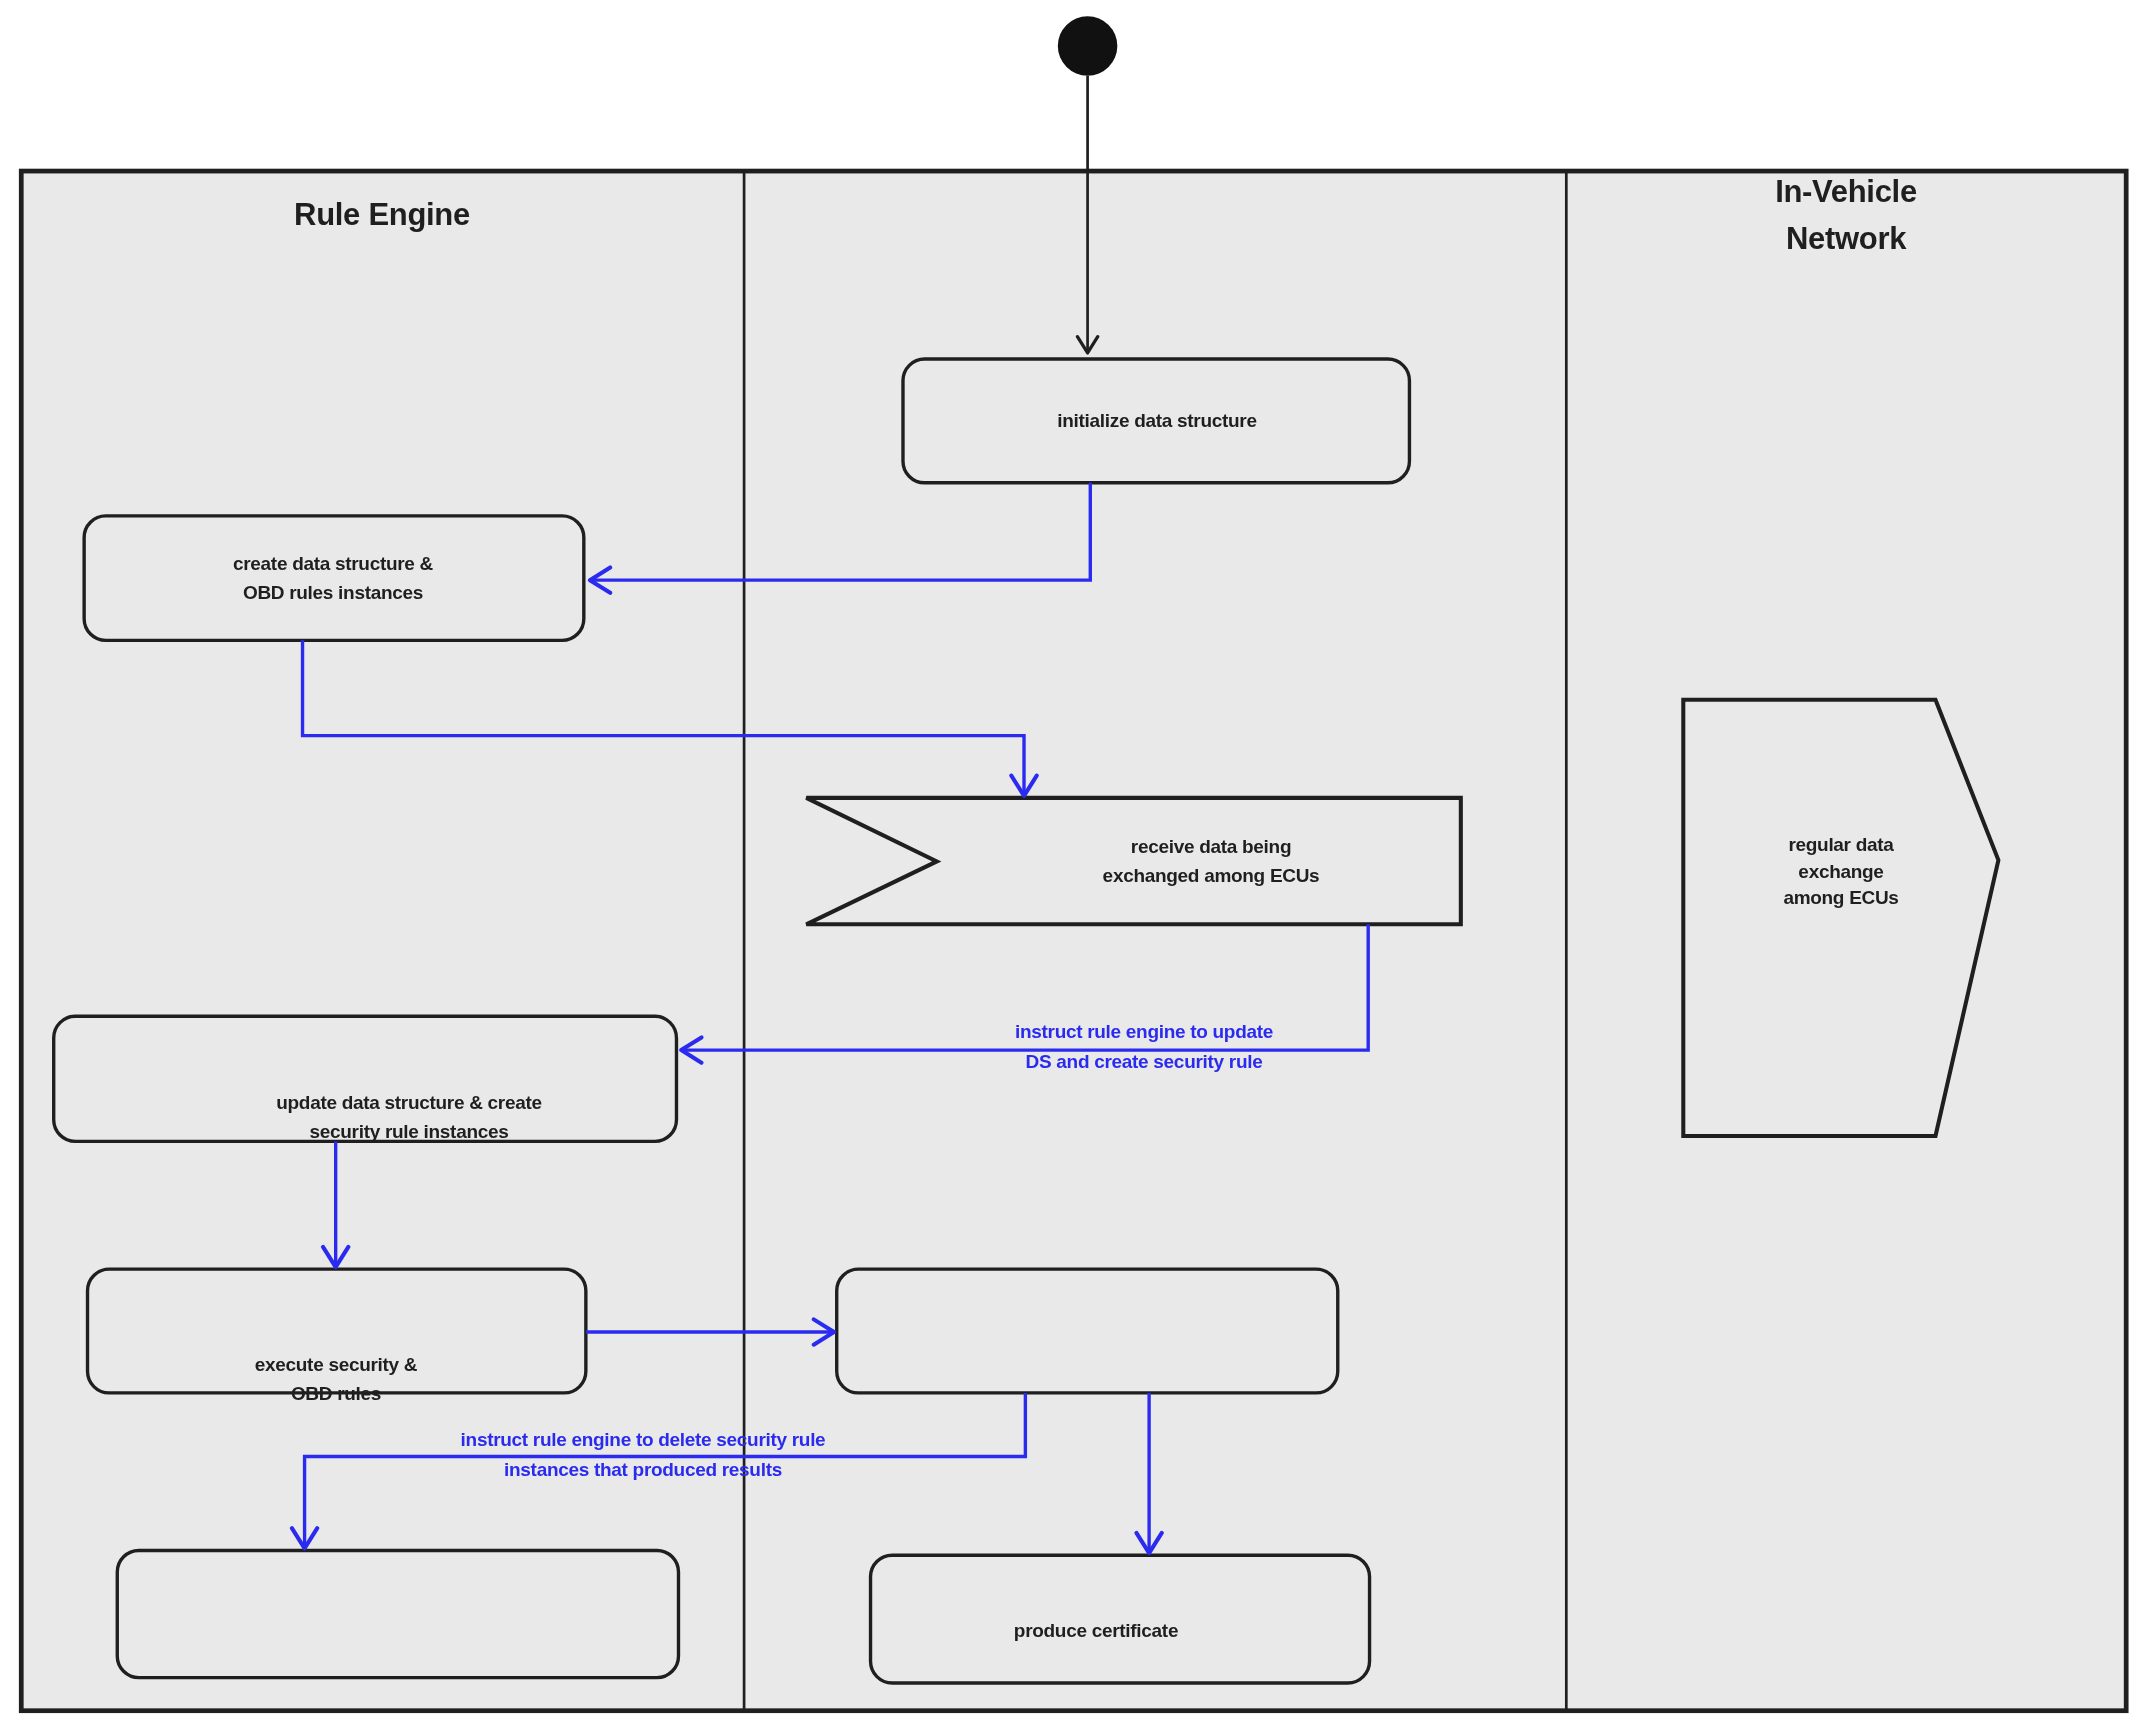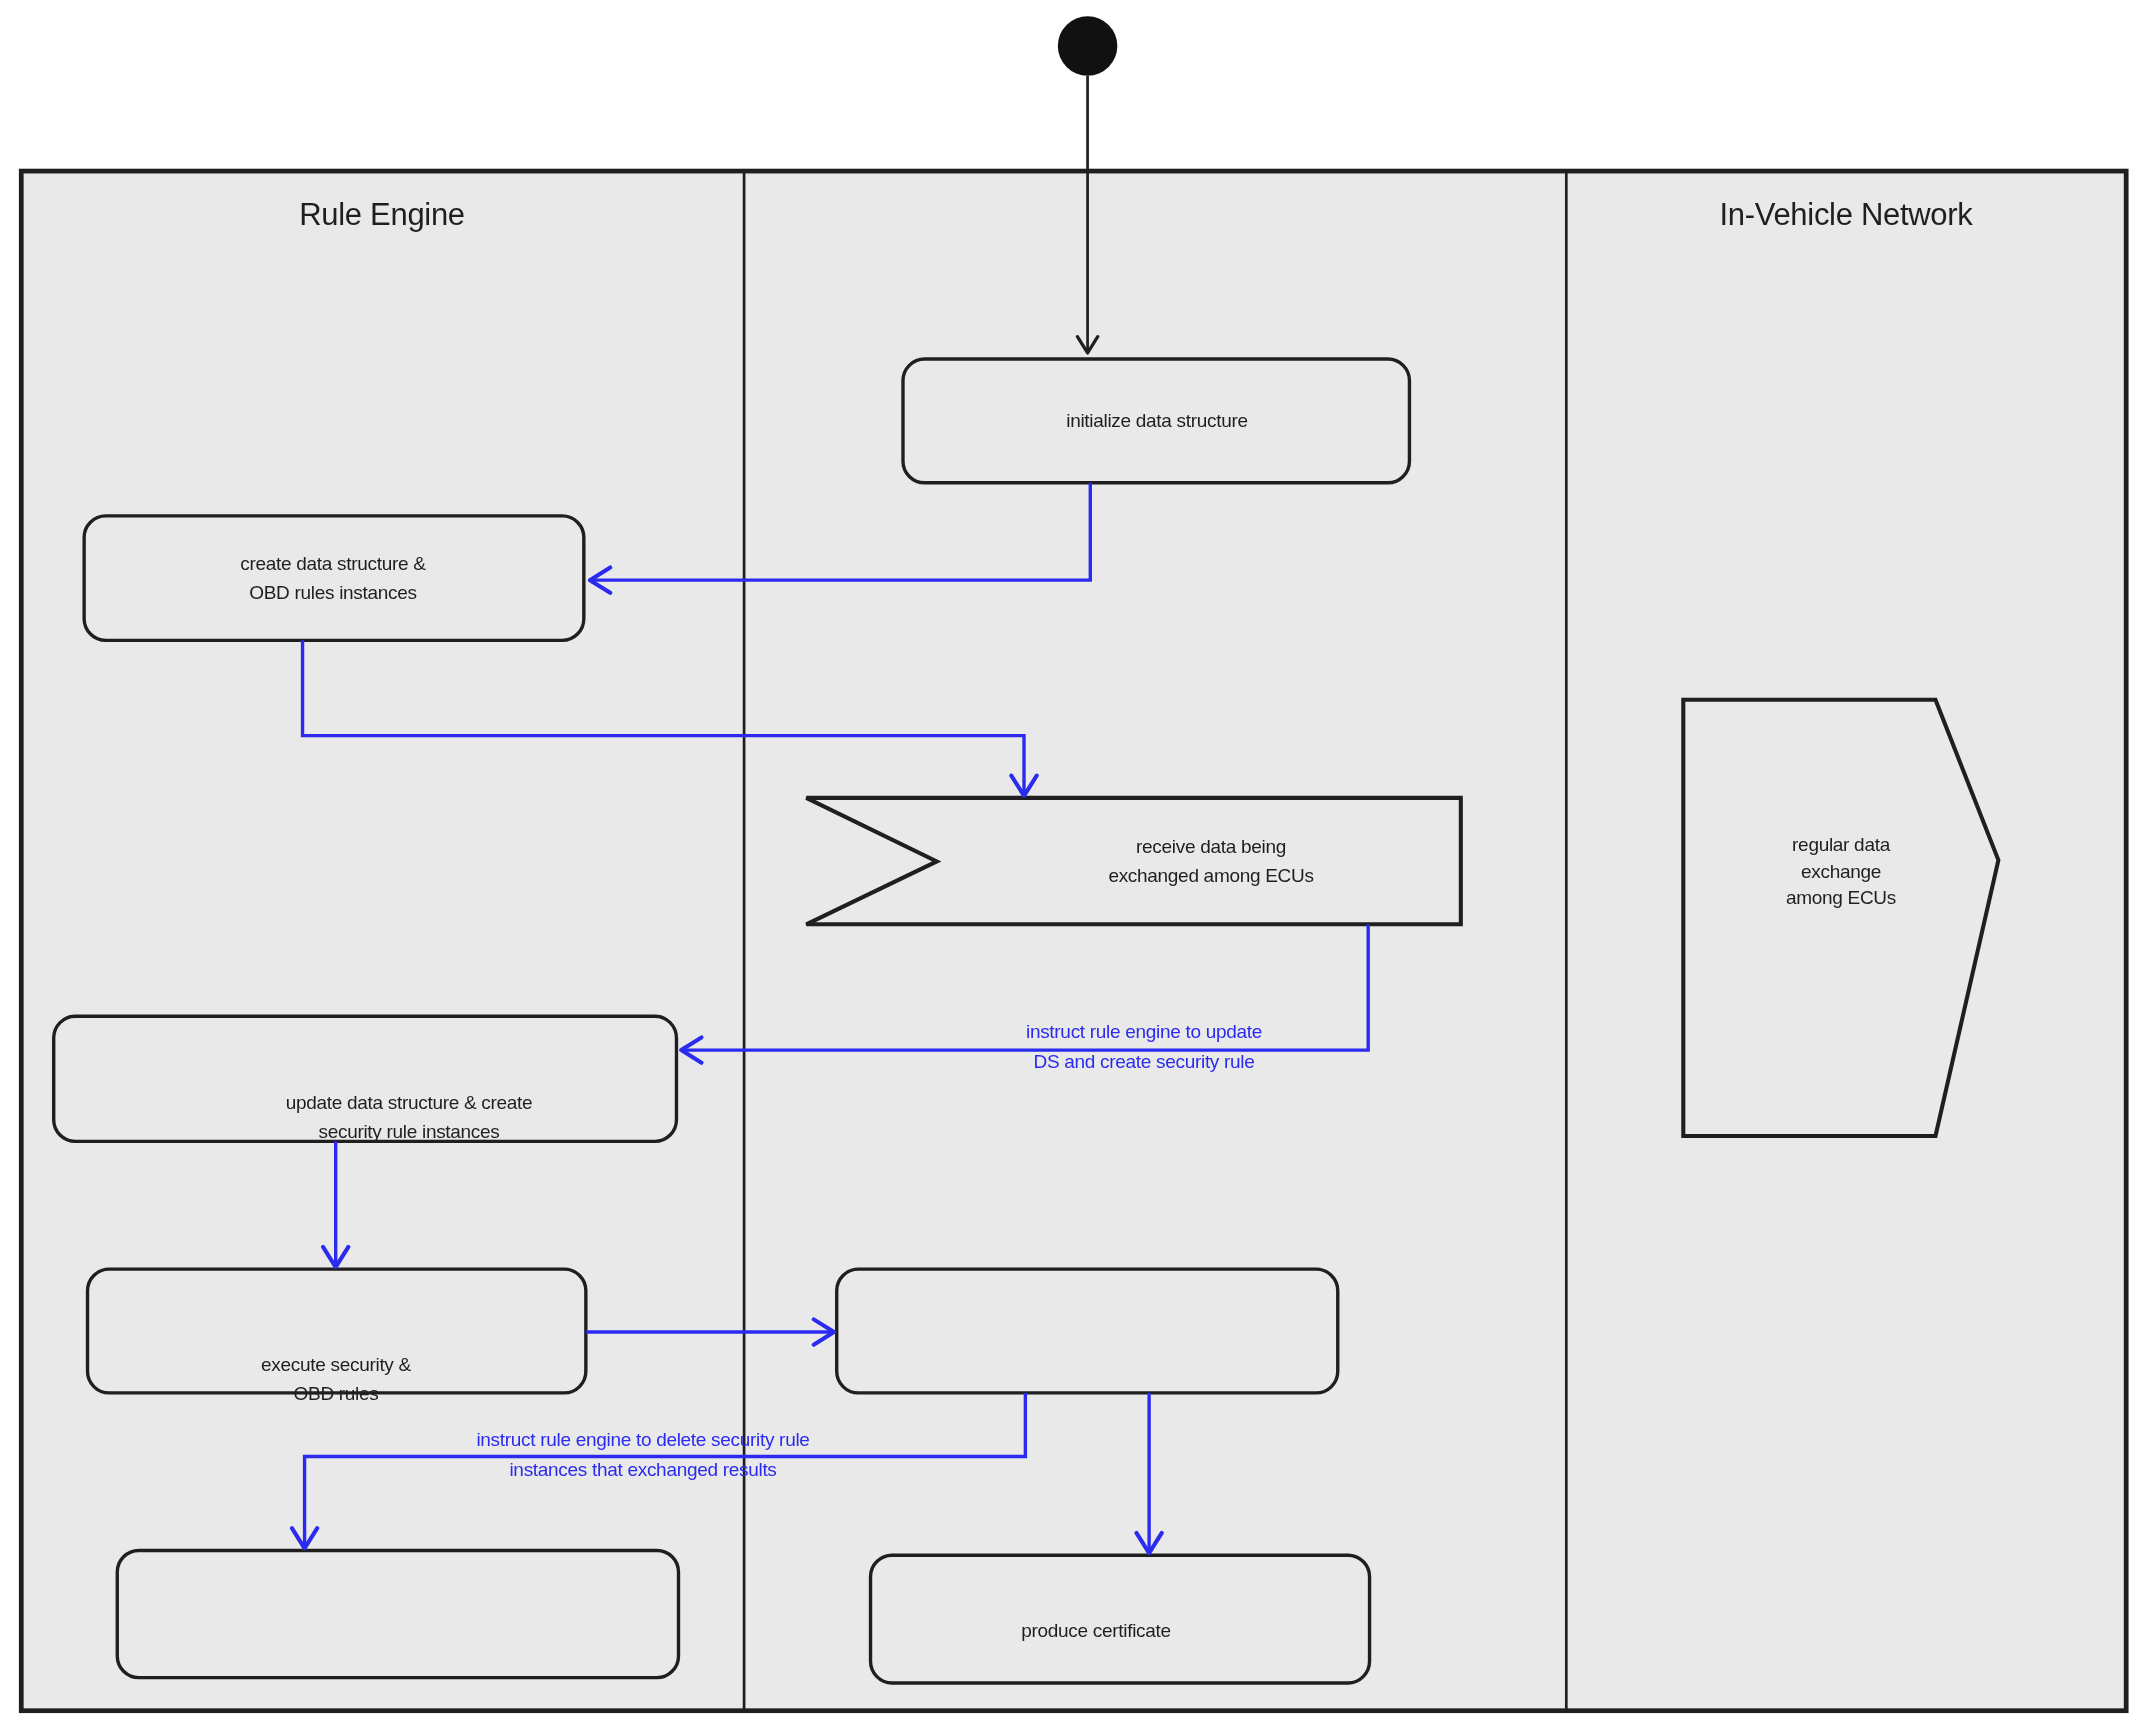--- a/index.html
+++ b/index.html
@@ -2,20 +2,21 @@
 <html style="font-size:10.8px"><head>
 <meta charset="utf-8">
 <style>
   html, body { margin: 0; padding: 0; background: #ffffff; }
   .canvas {
     position: relative;
     width: 2116px;
     height: 1731px;
     font-family: "Liberation Sans", "DejaVu Sans", sans-serif;
     color: #1f1f1f;
+    font-weight: bold;
   }
   .canvas svg { position: absolute; left: 0; top: 0; }
   .txt {
     position: absolute;
     transform: translate(-50%, -50%);
     white-space: pre-line;
     text-align: center;
     font-size: 19px;
     line-height: 1.5;
     letter-spacing: -0.3px;
@@ -81,16 +82,16 @@
 among ECUs</div>
   <div class="txt" style="left:365px; top:1117px;margin-left:44px;">update data structure &amp; create
 security rule instances</div>
   <div class="txt" style="left:336px; top:1331px;margin-top:48px;">execute security &amp;
 OBD rules</div>
   <div class="txt" style="left:1096px; top:1619px;margin-top:12px;">produce certificate</div>
 
   <div class="txt msg-label" style="left:1144px; top:1047px;">instruct rule engine to update
 DS and create security rule</div>
   <div class="txt msg-label" style="left:643px; top:1455px;">instruct rule engine to delete security rule
-instances that exchanged results</div>
+instances that produced results</div>
 
 </div>
 
 
 </body></html>

